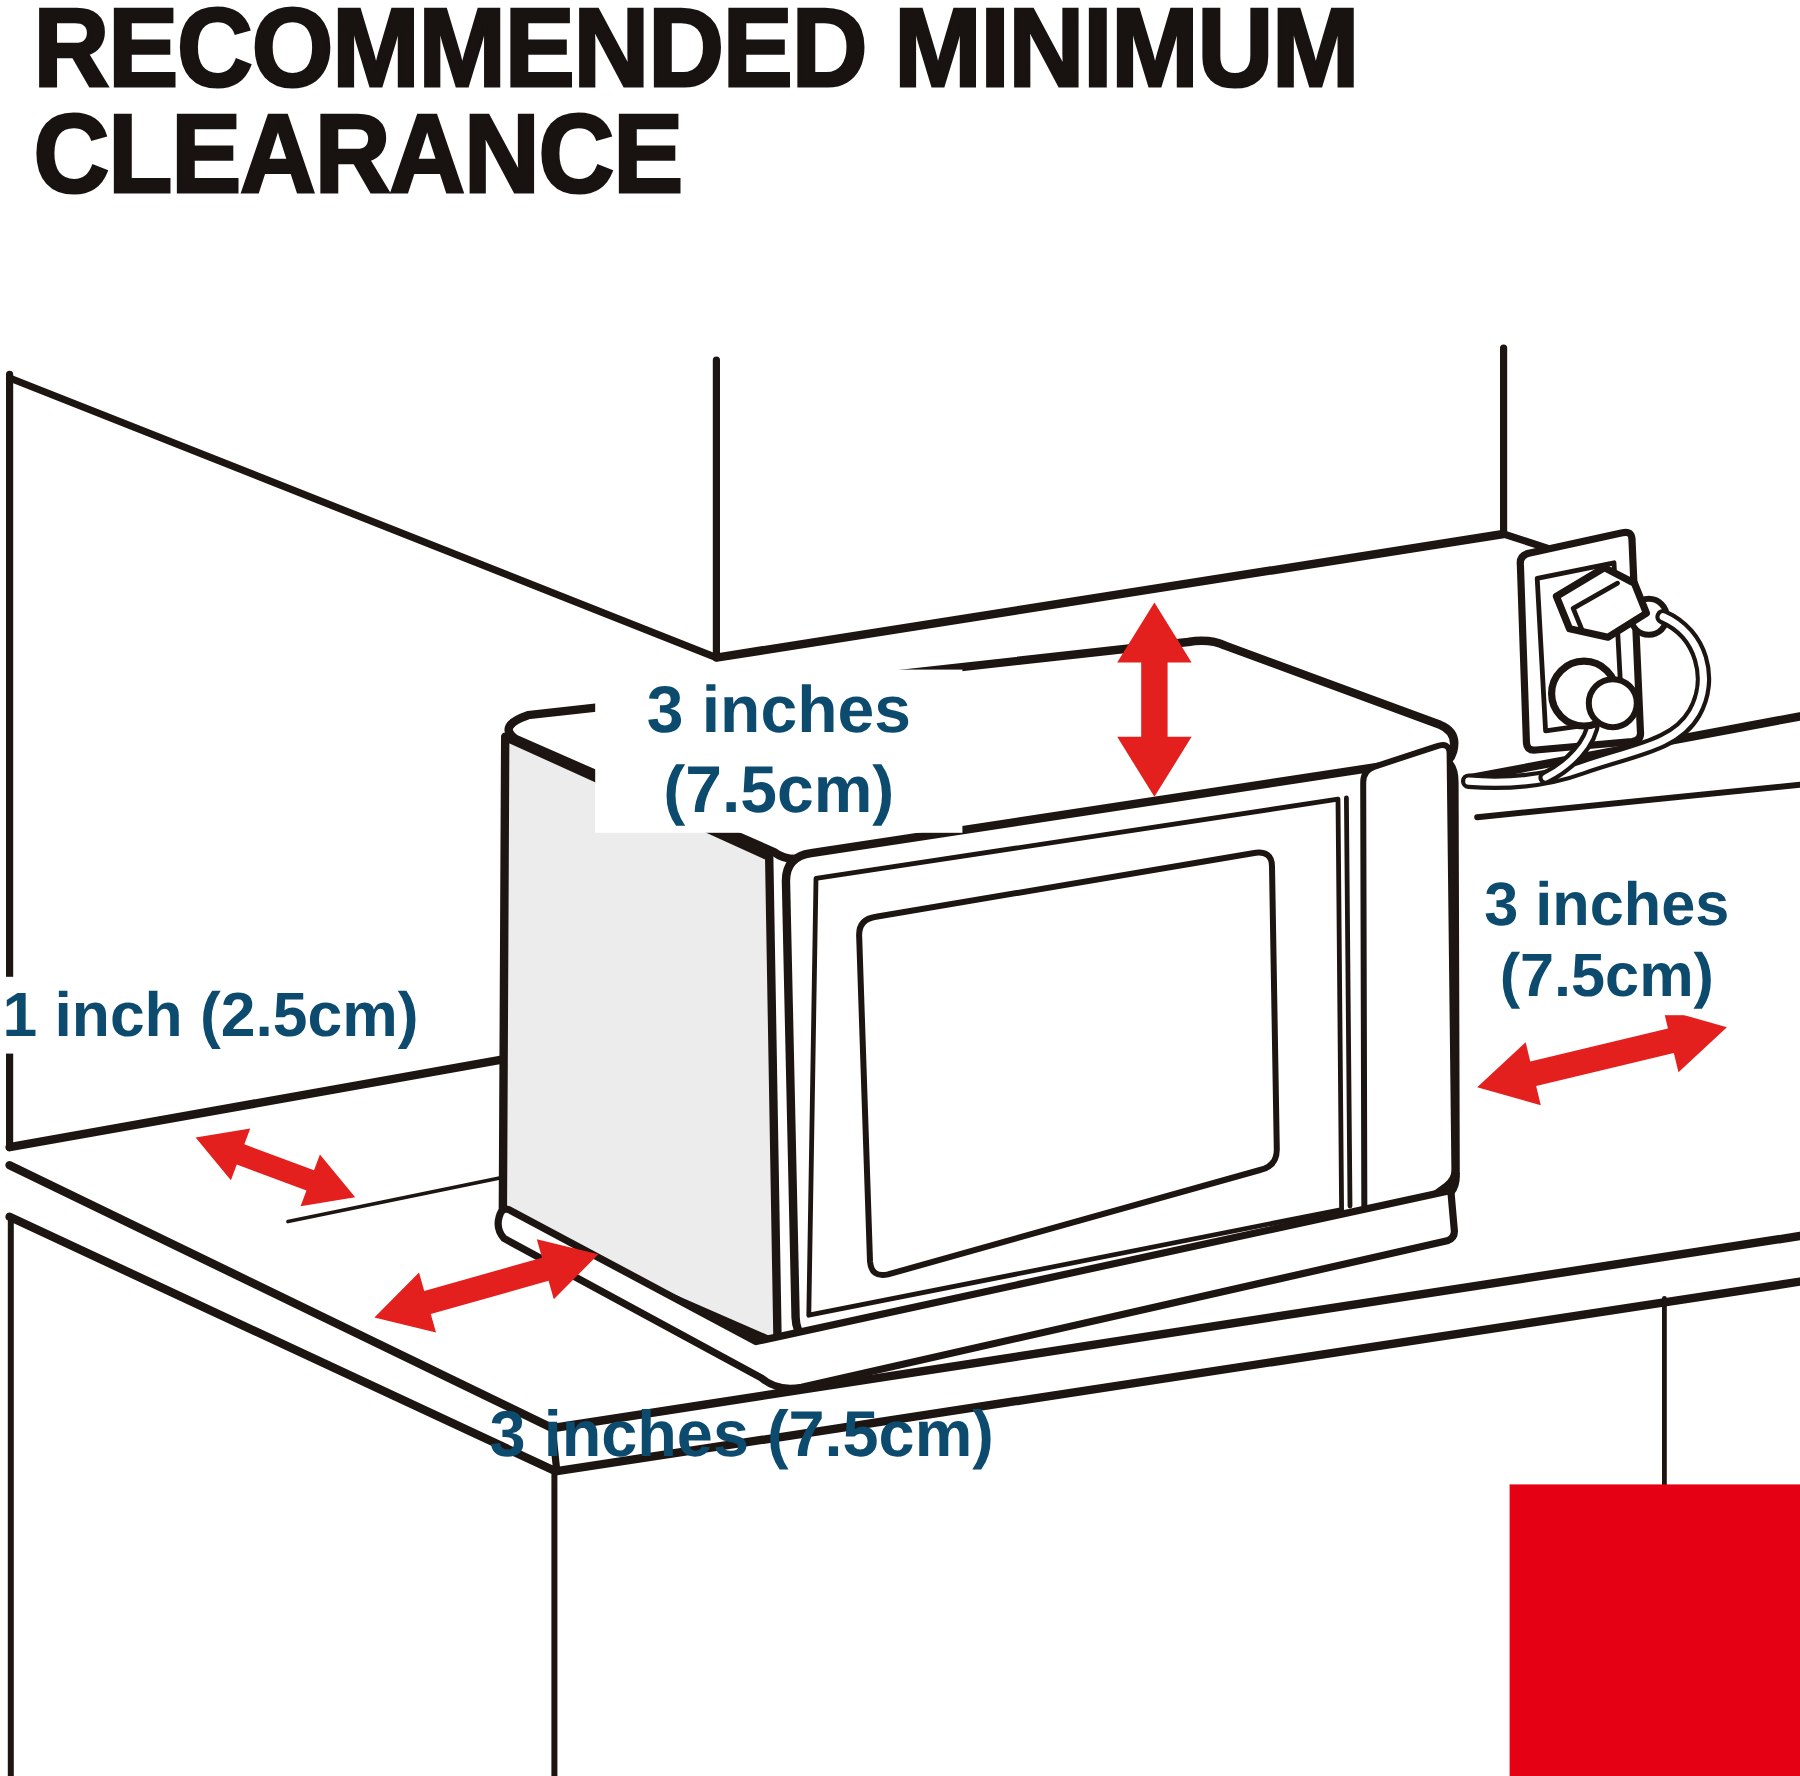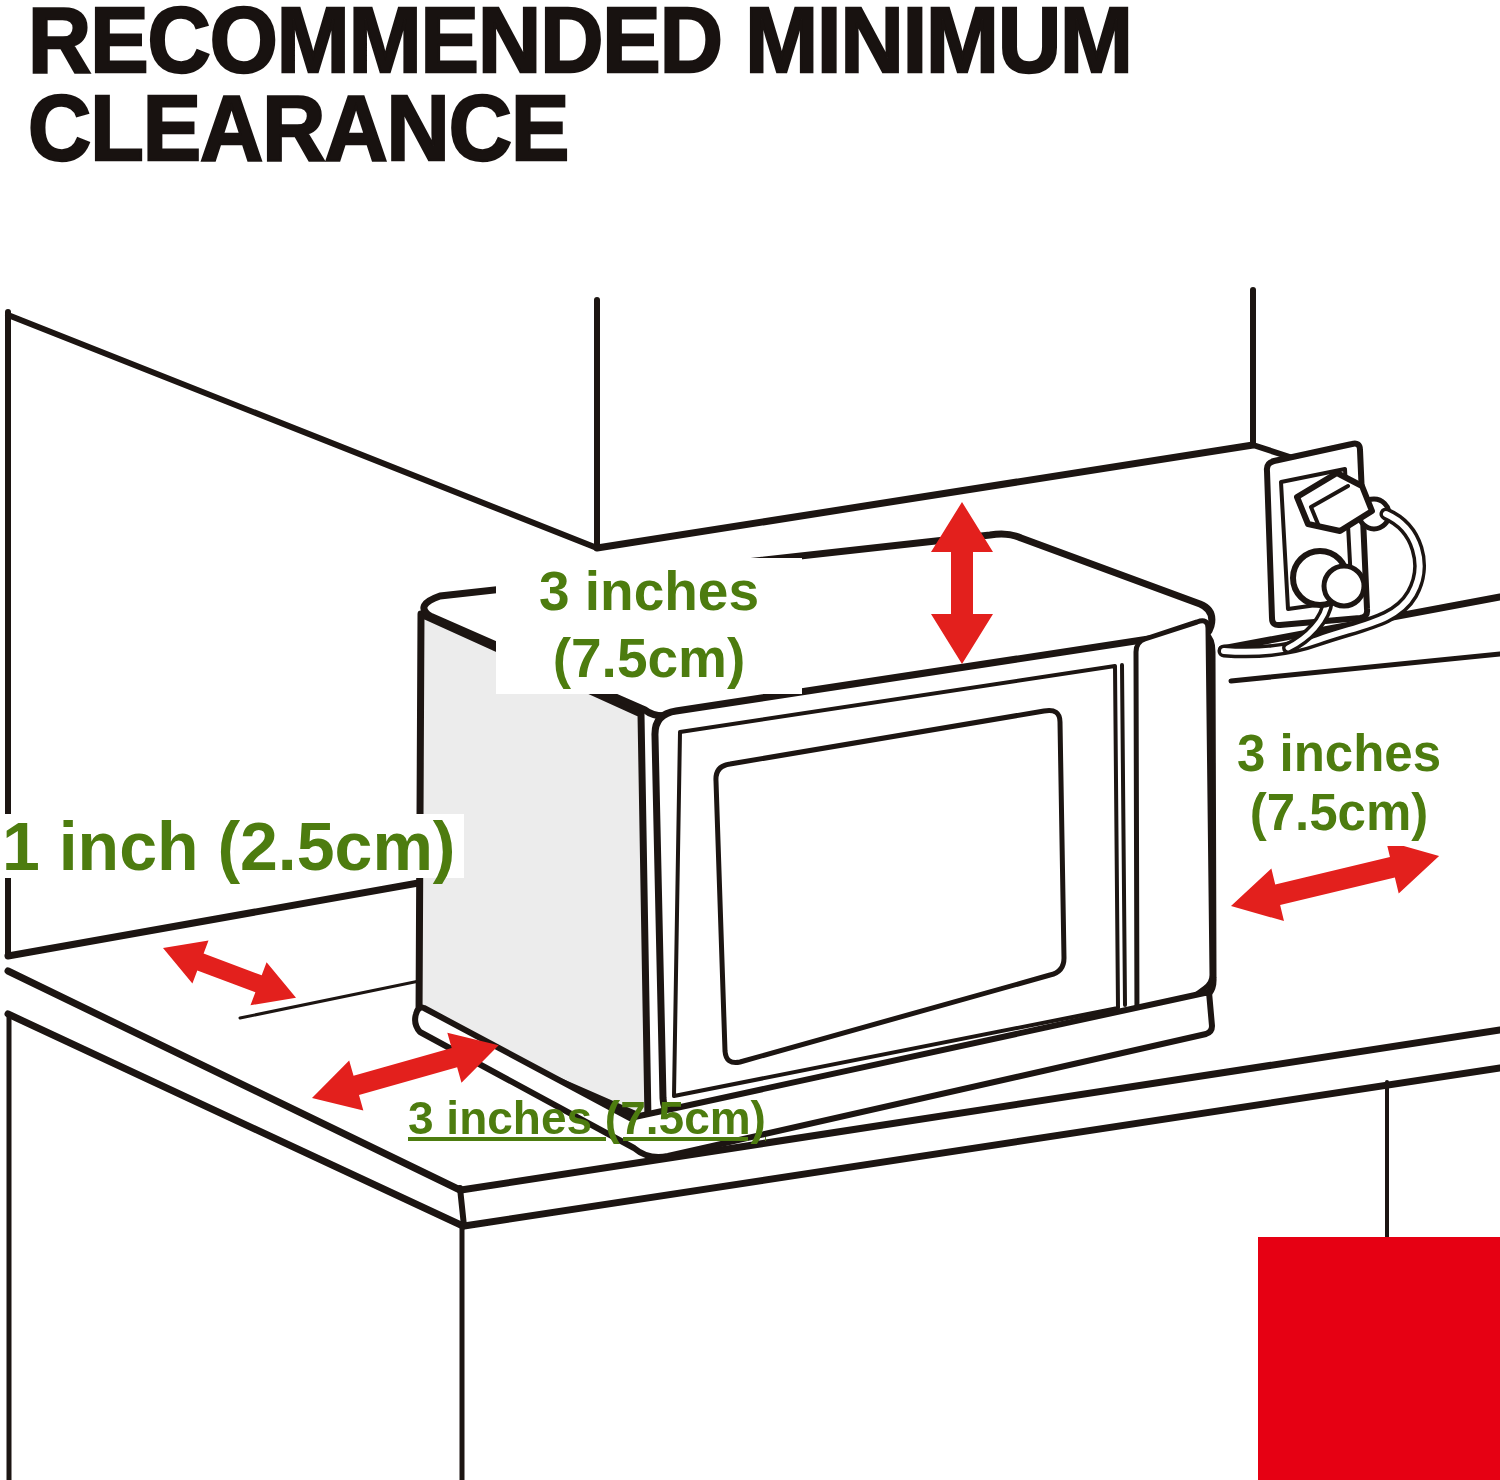--- a/index.html
+++ b/index.html
@@ -13,31 +13,31 @@
   .title{
     position:absolute;left:28px;top:-4px;
     font-size:93px;font-weight:bold;line-height:88px;
     letter-spacing:-1px;color:#181210;
     transform:scaleX(0.94);transform-origin:left top;
     -webkit-text-stroke:2.5px #181210;
     white-space:pre-line;
   }
 
   .dim-label{
-    position:absolute;color:#4d7c0f;font-weight:bold;
+    position:absolute;color:#0c4a6e;font-weight:bold;
     background:#ffffff;
   }
   .lbl-top{left:496px;top:558px;width:306px;height:136px;
     font-size:55px;line-height:67px;text-align:center;}
   .lbl-right{left:1230px;top:724px;width:218px;height:122px;
     font-size:51px;line-height:59px;text-align:center;}
   .lbl-left{left:0px;top:814px;padding:2px 8px 2px 2px;
-    font-size:68px;line-height:60px;}
-  .lbl-bottom{left:402px;top:1087px;padding:0 6px;
-    font-size:46px;line-height:62px;background:transparent;text-decoration:underline;}
+    font-size:52px;line-height:60px;}
+  .lbl-bottom{left:402px;top:1164px;padding:0 6px;
+    font-size:54px;line-height:62px;background:transparent;}
 </style>
 </head>
 <body>
 
 <div class="stage">
 
   <svg class="scene" viewBox="0 0 1500 1480" fill="none" stroke-linecap="round" stroke-linejoin="round">
 
     <g stroke="var(--ink)">
       <path d="M8 312 L8 956" stroke-width="6"></path>

